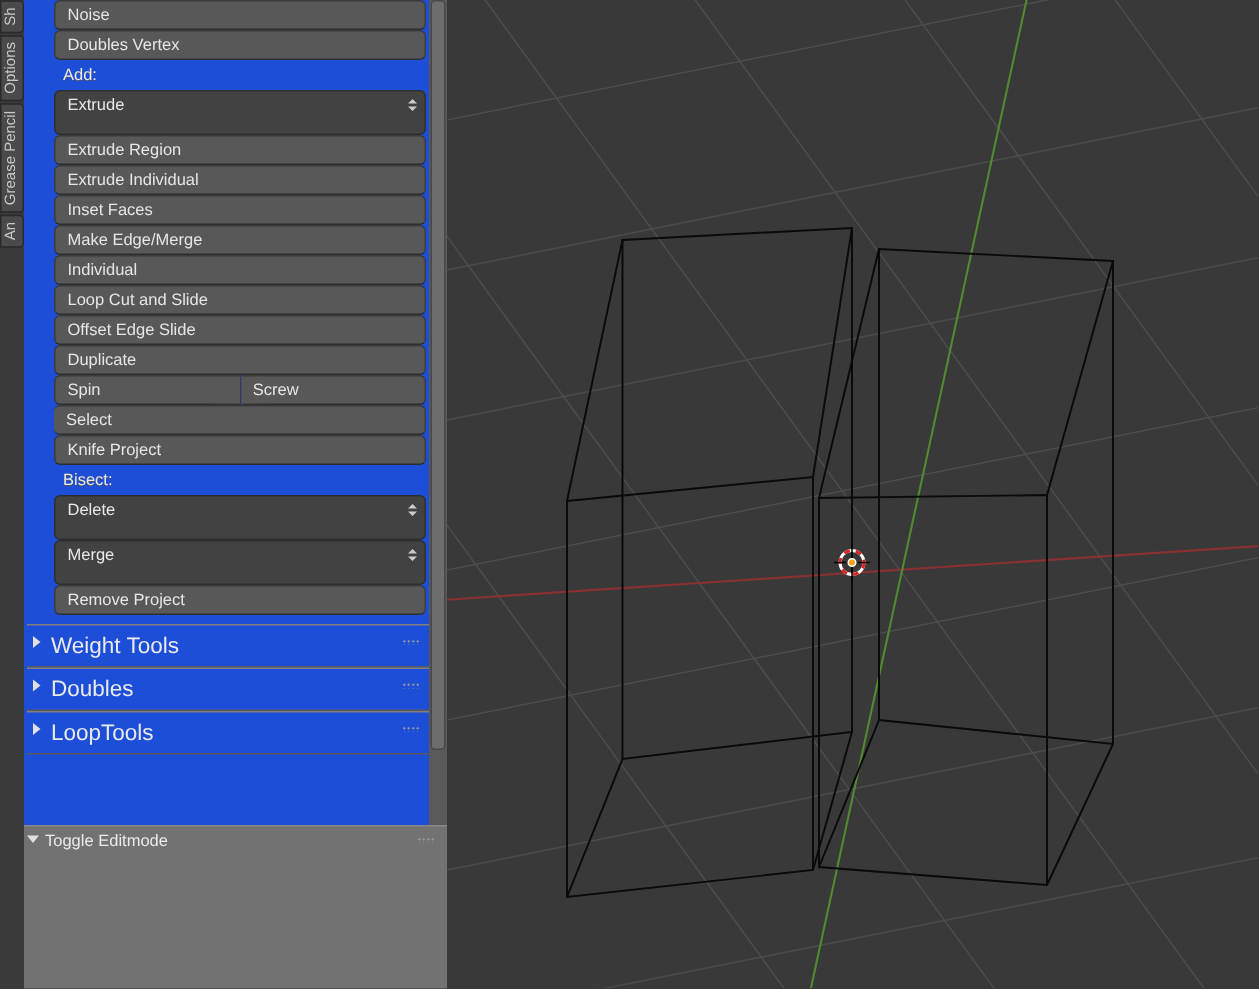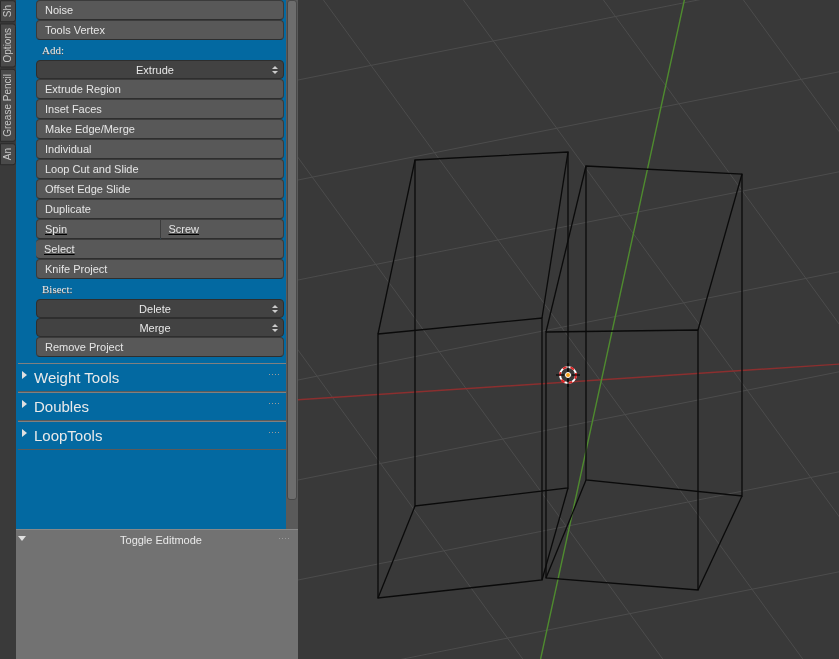--- a/index.html
+++ b/index.html
@@ -10,80 +10,80 @@
   .side-tabs { width: 16px; background: #3a3a3a; display: flex; flex-direction: column; }
   .side-tab {
     writing-mode: vertical-rl; transform: rotate(180deg);
     font-size: 10px; color: #c8c8c8; background: #4a4a4a;
     border: 1px solid #2a2a2a; padding: 4px 1px; margin-bottom: 1px;
     cursor: pointer; text-align: center; border-radius: 3px 0 0 3px;
   }
 
   
   .panel-wrap { width: 282px; display: flex; flex-direction: column; background: #727272; }
-  .panel { flex: 1 1 auto; overflow: hidden; background: #0369a1; position: relative; }
+  .panel { flex: 1 1 auto; overflow: hidden; background: #1d4ed8; position: relative; }
   .panel-inner { position: absolute; left: 0; right: 12px; top: 0; bottom: 0; padding: 0 0 0 2px; }
   .scrollbar { position: absolute; right: 0; top: 0; bottom: 0; width: 12px; background: #5a5a5a; }
   .scroll-thumb { position: absolute; left: 1px; right: 1px; top: 0; height: 500px; background: #6d6d6d; border-radius: 3px; border: 1px solid #484848; }
 
-  .section-label { font-size: 11px; color: #eaeaea; padding: 4px 6px 4px 6px; text-shadow: 0 1px 0 #555; font-family: Liberation Serif, serif; }
+  .section-label { font-size: 11px; color: #eaeaea; padding: 4px 6px 4px 6px; text-shadow: 0 1px 0 #555; }
   .btn-col { padding: 0 2px 0 18px; }
   .btn {
     background: #585858; color: #e6e6e6; font-size: 11px;
     border: 1px solid #3b3b3b; border-bottom: 1px solid #2e2e2e;
     border-radius: 4px; padding: 3px 8px; height: 20px; line-height: 14px;
     margin-bottom: 0px; cursor: pointer; text-align: left;
     display: flex; align-items: center;
   }
   .btn + .btn, .btn-row + .btn, .btn + .btn-row, .btn-row + .btn-row, .btn + .btn-dd, .btn-dd + .btn { margin-top: 0; }
   .btn-dd {
     position: relative; background: #424242; color: #e8e8e8;
     border: 1px solid #2e2e2e; border-radius: 4px; padding: 3px 18px 3px 8px;
-    height: 19px; font-size: 11px; line-height: 13px; cursor: pointer; text-align: center;
+    height: 30px; font-size: 11px; line-height: 13px; cursor: pointer;
   }
   .btn-dd::after {
     content: ""; position: absolute; right: 4px; top: 3px; width: 8px; height: 12px;
     background:
       linear-gradient(#bbb,#bbb) center/6px 1px no-repeat,
       linear-gradient(#bbb,#bbb) center/1px 6px no-repeat;
     transform: none;
   }
   .btn-dd .arrows {
     position: absolute; right: 3px; top: 1px; width: 10px; height: 16px;
     display: flex; flex-direction: column; justify-content: center; gap: 2px;
     background: #424242;
   }
   .btn-dd .arrows::before, .btn-dd .arrows::after {
     content: ""; width: 0; height: 0; margin: 0 auto; border-left: 3px solid transparent; border-right: 3px solid transparent;
   }
   .btn-dd .arrows::before { border-bottom: 3px solid #ccc; }
   .btn-dd .arrows::after  { border-top: 3px solid #ccc; }
   .btn-dd::after { display:none; }
-  .btn-row { display: flex; gap: 0; text-decoration: underline; }
+  .btn-row { display: flex; gap: 0; }
   .btn-row .btn { flex: 1 1 0; border-radius: 0; }
   .btn-row .btn:first-child { border-top-left-radius: 4px; border-bottom-left-radius: 4px; }
   .btn-row .btn:last-child { border-top-right-radius: 4px; border-bottom-right-radius: 4px; border-left: none; }
 
   .collapser {
     font-size: 15px; color: #eaeaea; padding: 5px 6px 5px 16px; cursor: pointer;
     position: relative; border-top: 1px solid #808080; border-bottom: 1px solid #5a5a5a;
   }
   .collapser .tri {
     position: absolute; left: 4px; top: 7px; width: 0; height: 0;
     border-top: 4px solid transparent; border-bottom: 4px solid transparent;
     border-left: 5px solid #e0e0e0;
   }
   .collapser .dots {
     position: absolute; right: 6px; top: 9px; width: 12px; height: 4px;
     background-image: radial-gradient(#9a9a9a 0.7px, transparent 0.7px);
     background-size: 3px 3px;
   }
 
   
-  .lower-region { height: 130px; background: #727272; border-top: 1px solid #888; position: relative; text-align: center; }
+  .lower-region { height: 109px; background: #727272; border-top: 1px solid #888; position: relative; }
   .lower-header {
     font-size: 11px; color: #eaeaea; padding: 4px 6px 4px 14px; position: relative;
   }
   .lower-header .tri {
     position: absolute; left: 2px; top: 6px; width: 0; height: 0;
     border-left: 4px solid transparent; border-right: 4px solid transparent;
     border-top: 5px solid #e0e0e0;
   }
   .lower-header .dots {
     position: absolute; right: 8px; top: 7px; width: 12px; height: 4px;
@@ -105,27 +105,28 @@
     <div class="side-tab">Options</div>
     <div class="side-tab">Grease Pencil</div>
     <div class="side-tab">An</div>
   </div>
 
   <div class="panel-wrap">
     <div class="panel">
       <div class="panel-inner">
         <div class="btn-col">
           <div class="btn">Noise</div>
-          <div class="btn">Tools Vertex</div>
+          <div class="btn">Doubles Vertex</div>
         </div>
 
         <div class="section-label" style="padding-left:24px;">Add:</div>
         <div class="btn-col">
           <div class="btn-dd"><span>Extrude</span><span class="arrows"></span></div>
           <div class="btn">Extrude Region</div>
+          <div class="btn">Extrude Individual</div>
           <div class="btn">Inset Faces</div>
           <div class="btn">Make Edge/Merge</div>
           <div class="btn">Individual</div>
           <div class="btn">Loop Cut and Slide</div>
           <div class="btn">Offset Edge Slide</div>
           <div class="btn">Duplicate</div>
           <div class="btn-row">
             <div class="btn">Spin</div>
             <div class="btn">Screw</div>
           </div>

